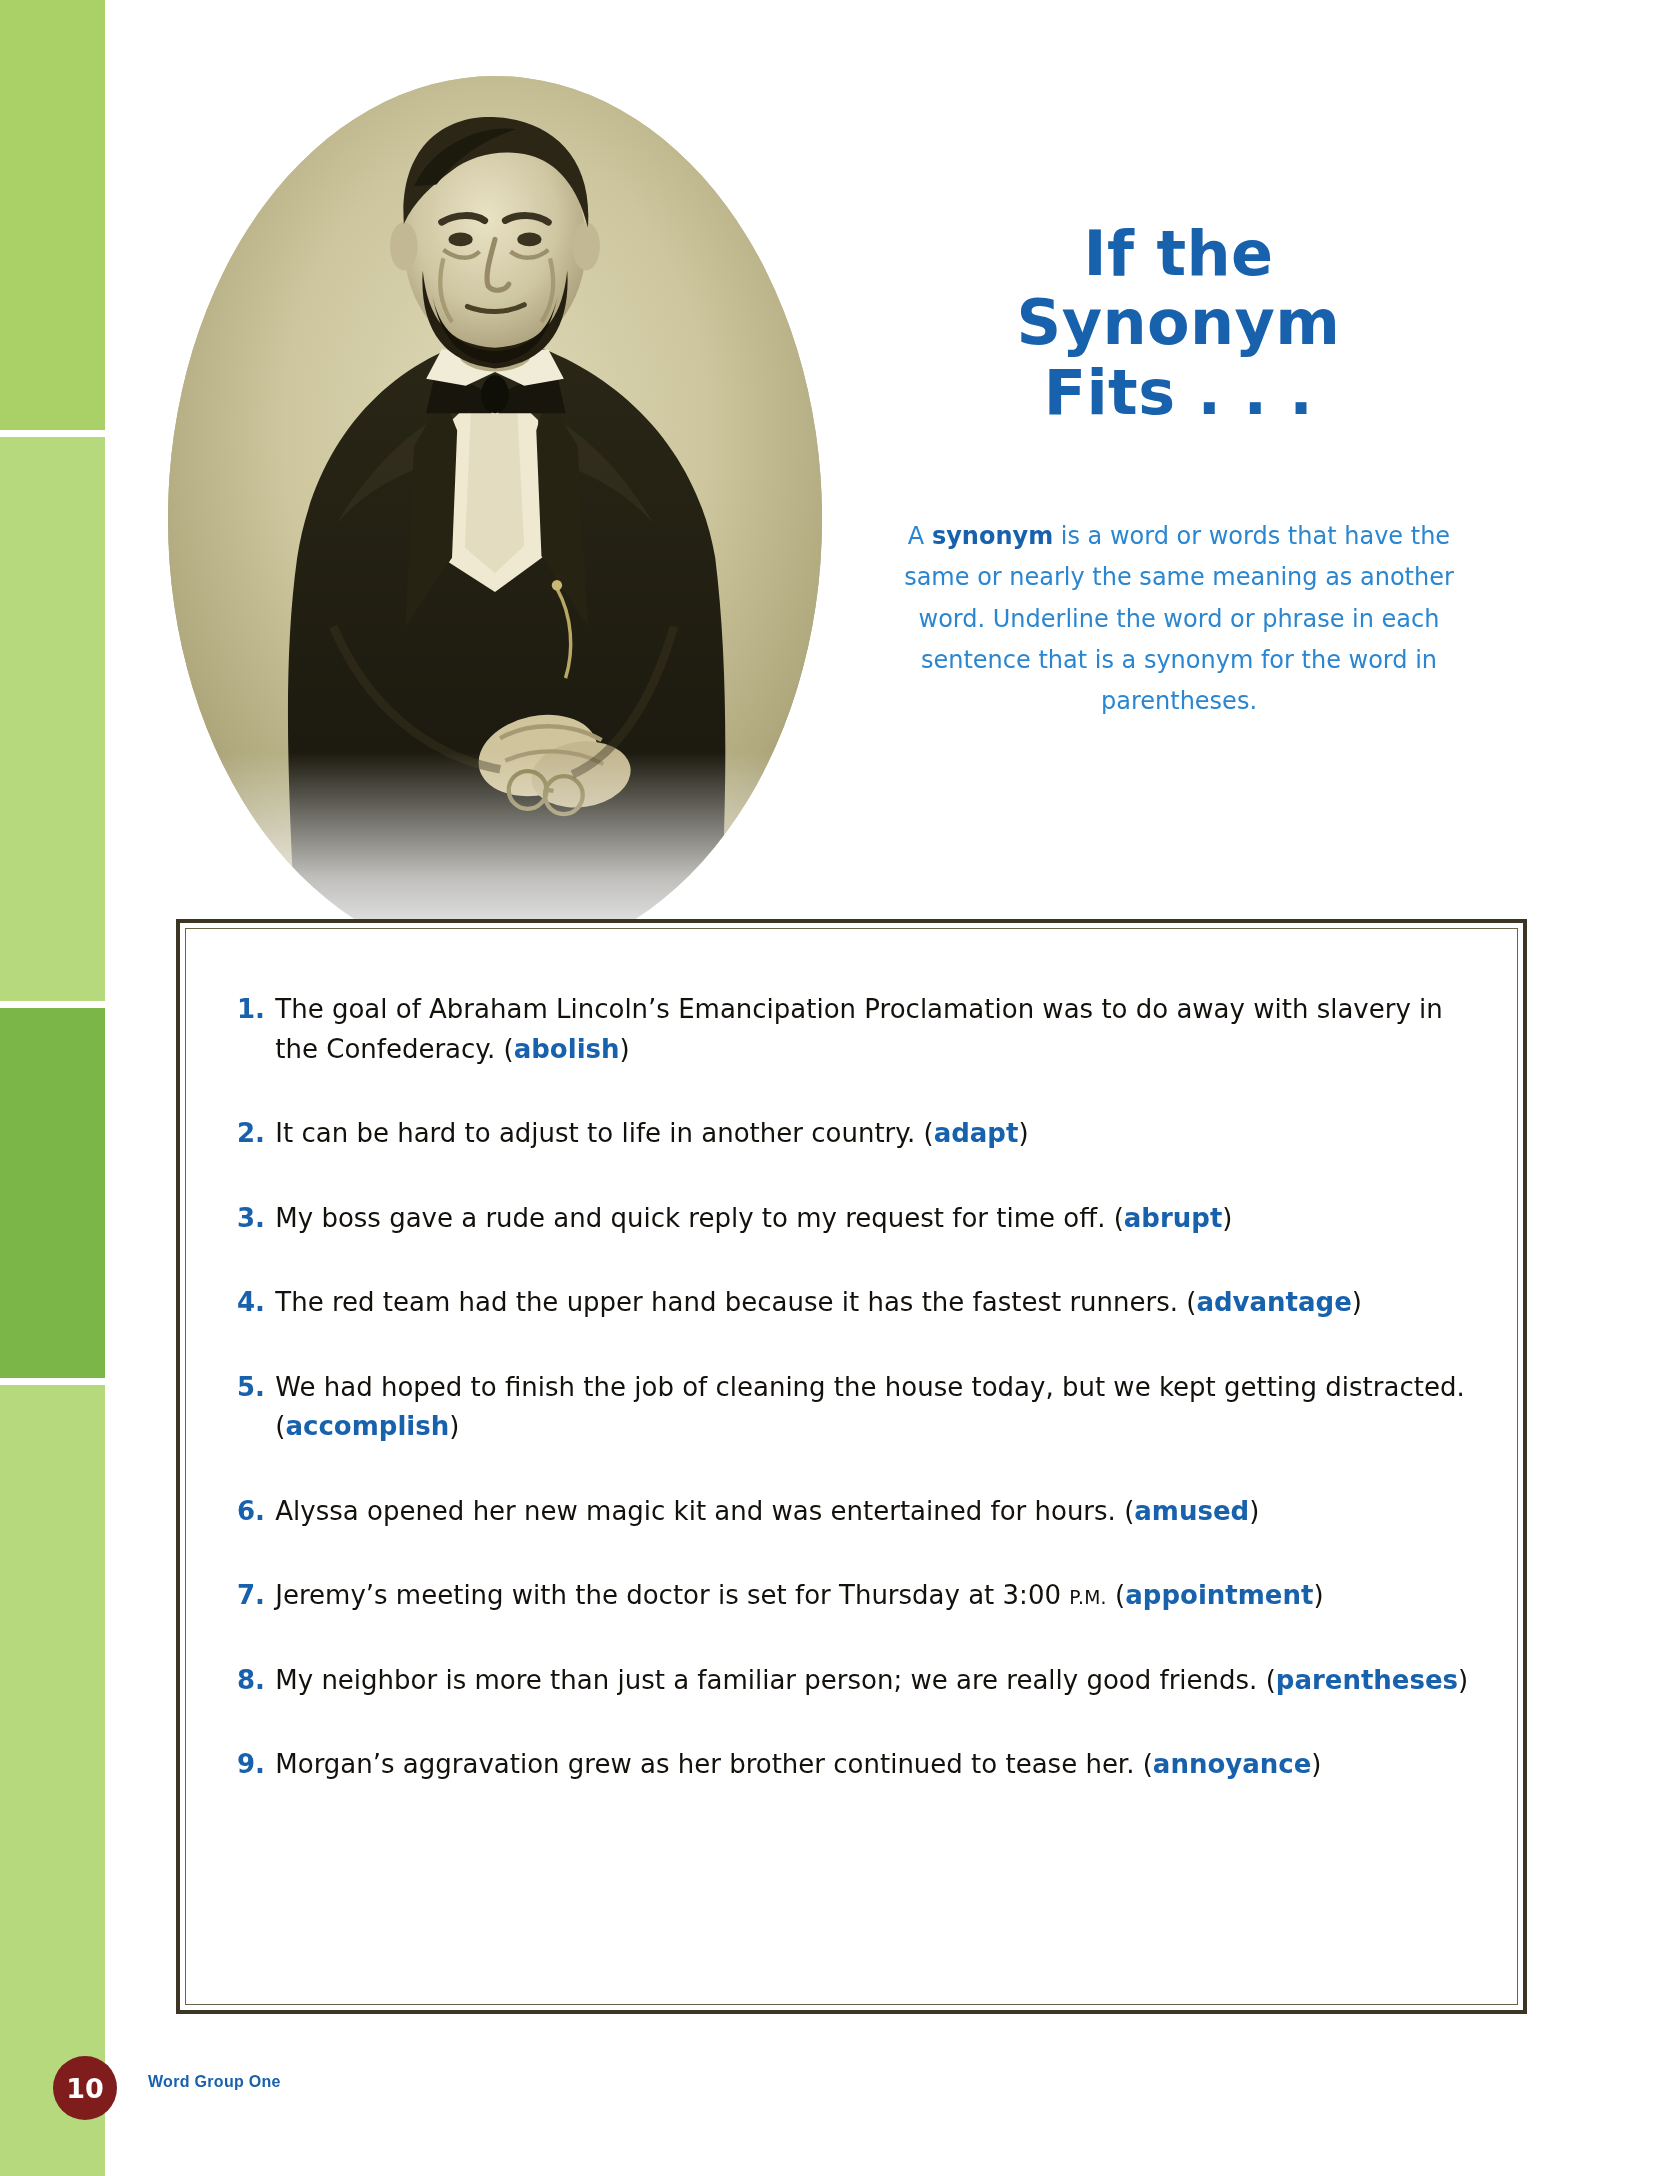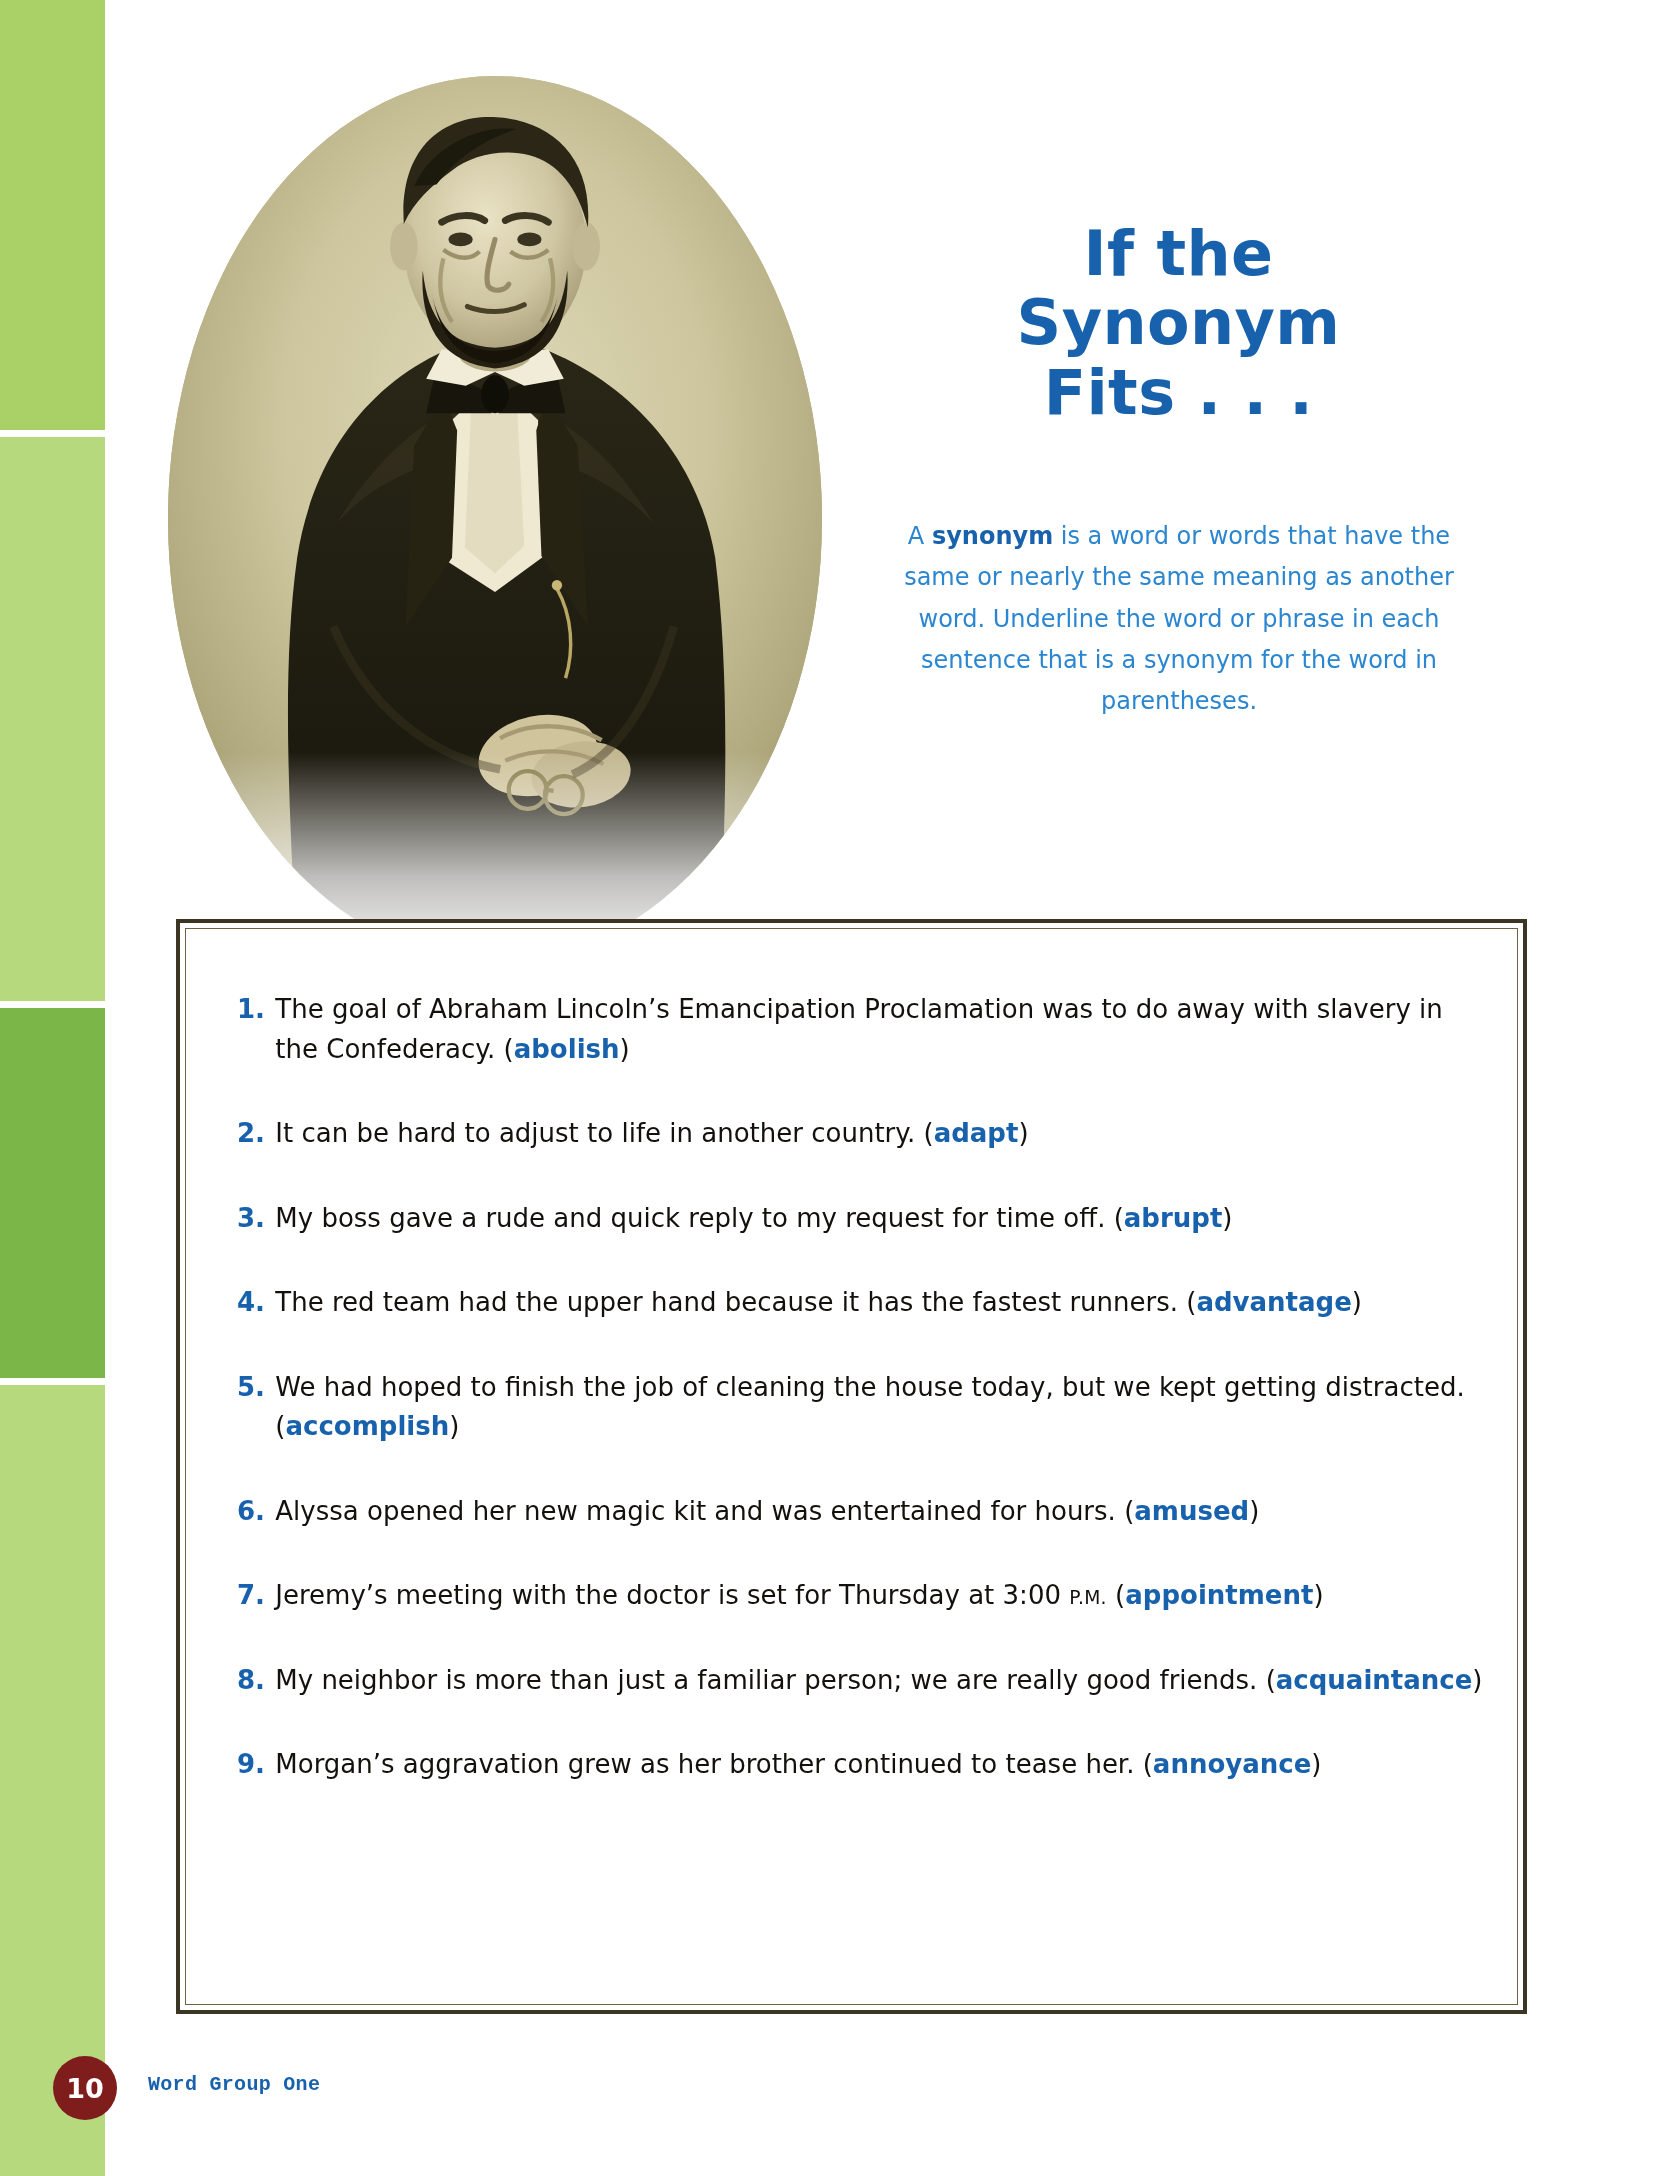--- a/index.html
+++ b/index.html
@@ -157,23 +157,23 @@
     font-size: 27px;
     display: flex;
     align-items: center;
     justify-content: center;
   }
   .footer-label {
     position: absolute;
     left: 148px;
     top: 2073px;
     color: #1861ac;
-    font-family: Liberation Mono, monospace;
-    font-weight: bold;
-    font-size: 20px;
+    font-family: Liberation Sans, sans-serif;
+    font-weight: bold;
+    font-size: 16px;
     letter-spacing: 0.3px;
   }
 </style>
 </head>
 <body>
 
 <div class="left-bar">
   <div class="seg" style="top:0;height:430px;background:#a9d168;"></div>
   <div class="seg" style="top:430px;height:6.9px;background:#ffffff;"></div>
   <div class="seg" style="top:437px;height:564px;background:#b7d97e;"></div>
@@ -315,21 +315,21 @@
       <span class="txt"><span>Alyssa opened her new magic kit and was entertained for hours. (</span><b>amused</b><span class="paren">)</span></span>
     </div>
 
     <div class="item">
       <span class="num">7.</span>
       <span class="txt">Jeremy’s meeting with the doctor is set for Thursday at 3:00 <span class="sc">P.M.</span> (<b>appointment</b><span class="paren">)</span></span>
     </div>
 
     <div class="item">
       <span class="num">8.</span>
-      <span class="txt"><span>My neighbor is more than just a familiar person; we are really good friends. (</span><b>acquaintance</b><span class="paren">)</span></span>
+      <span class="txt"><span>My neighbor is more than just a familiar person; we are really good friends. (</span><b>parentheses</b><span class="paren">)</span></span>
     </div>
 
     <div class="item" style="margin-bottom:0;">
       <span class="num">9.</span>
       <span class="txt"><span>Morgan’s aggravation grew as her brother continued to tease her. (</span><b>annoyance</b><span class="paren">)</span></span>
     </div>
 
   </div>
 </div>
 

